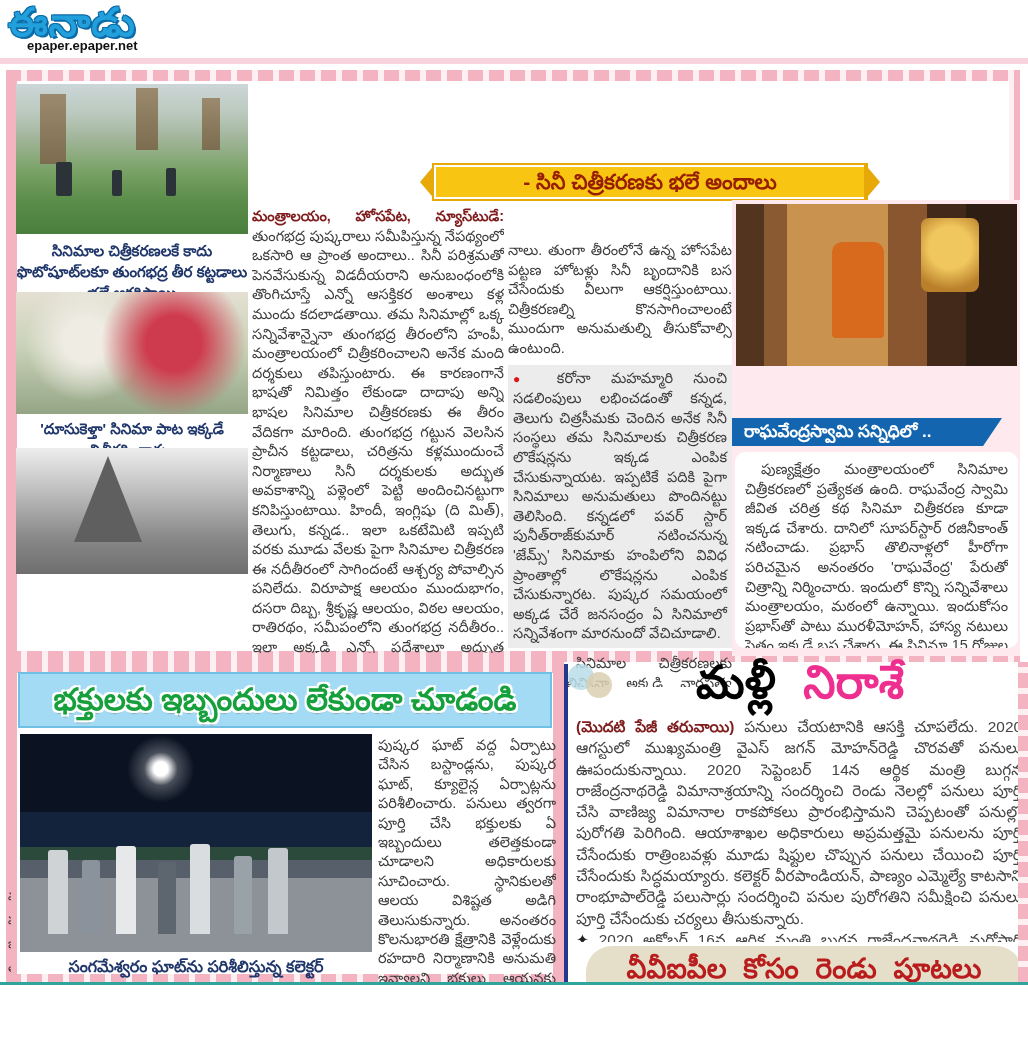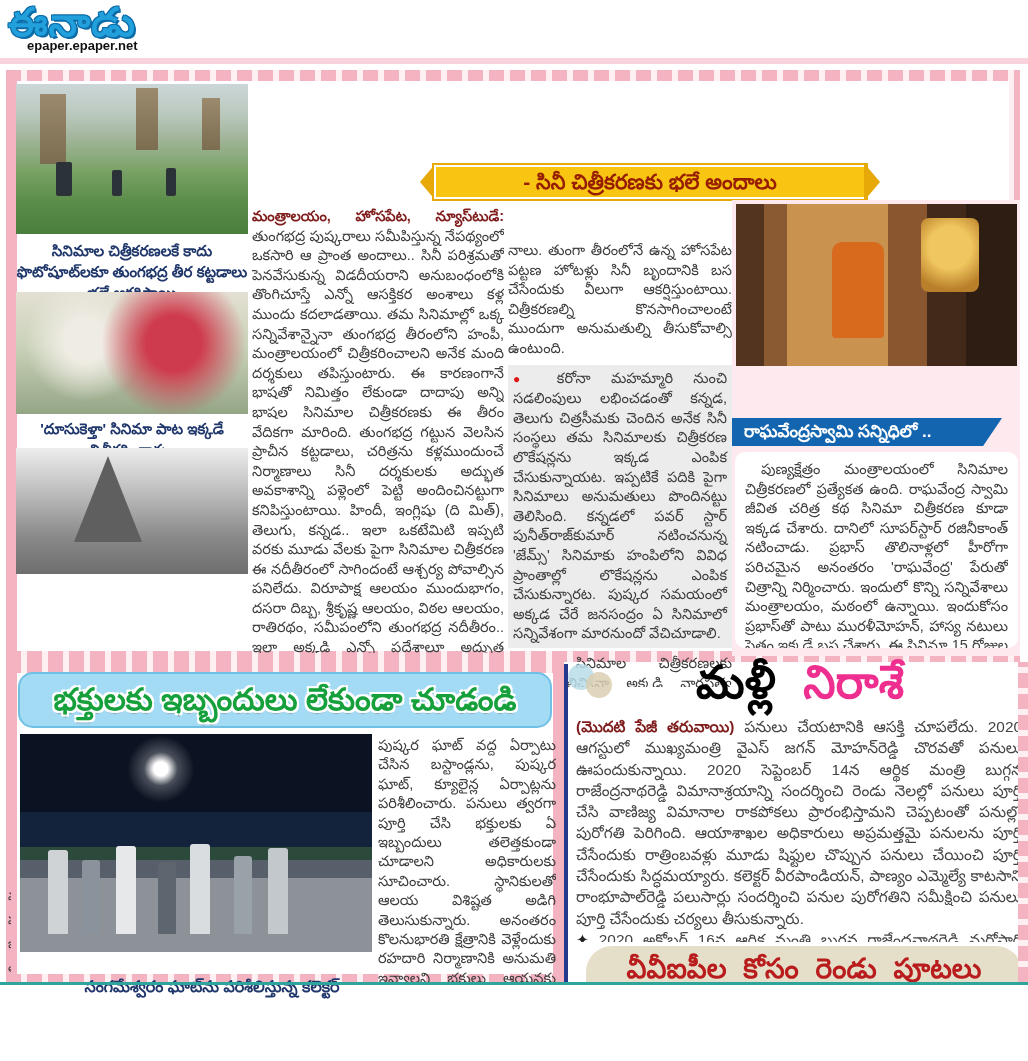--- a/index.html
+++ b/index.html
@@ -147,35 +147,35 @@
     <div class="idol"></div>
   </div>
   <div class="sidebanner" style="left:732px; top:418px; width:270px; height:28px;">రాఘవేంద్రస్వామి సన్నిధిలో ..</div>
   <div class="sidebox" style="left:735px; top:452px; width:283px; height:196px; overflow:hidden;">
     <div class="bodytxt" style="text-indent:16px;">పుణ్యక్షేత్రం మంత్రాలయంలో సినిమాల చిత్రీకరణలో ప్రత్యేకత ఉంది. రాఘవేంద్ర స్వామి జీవిత చరిత్ర కథ సినిమా చిత్రీకరణ కూడా ఇక్కడ చేశారు. దానిలో సూపర్‌స్టార్ రజినీకాంత్ నటించాడు. ప్రభాస్ తొలినాళ్లలో హీరోగా పరిచమైన అనంతరం 'రాఘవేంద్ర' పేరుతో చిత్రాన్ని నిర్మించారు. ఇందులో కొన్ని సన్నివేశాలు మంత్రాలయం, మఠంలో ఉన్నాయి. ఇందుకోసం ప్రభాస్‌తో పాటు మురళీమోహన్, హాస్య నటులు సైతం ఇక్కడే బస చేశారు. ఈ సినిమా 15 రోజుల పాటు చిత్రీకరణ జరిగింది.</div>
   </div>
 
   <div class="film-frame" style="left:6px; top:662px; width:558px; height:323px;">
     <div class="inner"></div>
   </div>
-  <div class="blban" style="left:18px; top:672px; width:534px; height:56px;border-radius:15px;">
+  <div class="blban" style="left:18px; top:672px; width:534px; height:56px;">
     <div class="t">భక్తులకు ఇబ్బందులు లేకుండా చూడండి</div>
   </div>
   <div class="photo photonight" style="left:20px; top:734px; width:352px; height:218px;">
     <div class="crowd">
       <div class="person" style="left:28px; width:20px; height:84px; background:#cfd3d6;"></div>
       <div class="person" style="left:62px; width:18px; height:74px; background:#8a939b;"></div>
       <div class="person" style="left:96px; width:20px; height:88px; background:#e6e8ea;"></div>
       <div class="person" style="left:138px; width:18px; height:72px; background:#5d666e;"></div>
       <div class="person" style="left:170px; width:20px; height:90px; background:#dadddf;"></div>
       <div class="person" style="left:214px; width:18px; height:78px; background:#9aa2a9;"></div>
       <div class="person" style="left:248px; width:20px; height:86px; background:#c3c8cc;"></div>
     </div>
   </div>
-  <div class="caption" style="position:absolute; left:36px; top:956px; width:352px; font-size:16px;margin-top:20px;">సంగమేశ్వరం ఘాట్‌ను పరిశీలిస్తున్న కలెక్టర్</div>
+  <div class="caption" style="position:absolute; left:20px; top:956px; width:352px; font-size:16px;">సంగమేశ్వరం ఘాట్‌ను పరిశీలిస్తున్న కలెక్టర్</div>
   <div class="bodytxt" style="position:absolute; left:378px; top:736px; width:178px; height:246px; line-height:19.4px;">పుష్కర ఘాట్ వద్ద ఏర్పాటు చేసిన బస్టాండ్లను, పుష్కర ఘాట్, క్యూలైన్ల ఏర్పాట్లను పరిశీలించారు. పనులు త్వరగా పూర్తి చేసి భక్తులకు ఏ ఇబ్బందులు తలెత్తకుండా చూడాలని అధికారులకు సూచించారు. స్థానికులతో ఆలయ విశిష్టత అడిగి తెలుసుకున్నారు. అనంతరం కొలనుభారతి క్షేత్రానికి వెళ్లేందుకు రహదారి నిర్మాణానికి అనుమతి ఇవ్వాలని భక్తులు ఆయనకు వినతిపత్రం అందజే</div>
 
   <div class="vline" style="left:564px; top:664px; height:318px;"></div>
   <div class="circ" style="left:568px; top:664px; width:26px; height:26px; background:#b9dde8;"></div>
   <div class="circ" style="left:586px; top:672px; width:26px; height:26px; background:#d9cfb2;"></div>
 
   <div class="br-head" style="left:600px; top:658px; width:400px;"><span>మళ్లీ </span><span class="pink">నిరాశే</span></div>
 
   <div class="br-body" style="position:absolute; left:576px; top:716px; width:446px; height:226px;">
     <span class="lead-bold">(మొదటి పేజీ తరువాయి)</span><span> పనులు చేయటానికి ఆసక్తి చూపలేదు. 2020 ఆగస్టులో ముఖ్యమంత్రి వైఎస్ జగన్ మోహన్‌రెడ్డి చొరవతో పనులు ఊపందుకున్నాయి. 2020 సెప్టెంబర్ 14న ఆర్థిక మంత్రి బుగ్గన రాజేంద్రనాథరెడ్డి విమానాశ్రయాన్ని సందర్శించి రెండు నెలల్లో పనులు పూర్తి చేసి వాణిజ్య విమానాల రాకపోకలు ప్రారంభిస్తామని చెప్పటంతో పనుల్లో పురోగతి పెరిగింది. ఆయాశాఖల అధికారులు అప్రమత్తమై పనులను పూర్తి చేసేందుకు రాత్రింబవళ్లు మూడు షిఫ్టుల చొప్పున పనులు చేయించి పూర్తి చేసేందుకు సిద్ధమయ్యారు. కలెక్టర్ వీరపాండియన్, పాణ్యం ఎమ్మెల్యే కాటసాని రాంభూపాల్‌రెడ్డి పలుసార్లు సందర్శించి పనుల పురోగతిని సమీక్షించి పనులు పూర్తి చేసేందుకు చర్యలు తీసుకున్నారు.</span>

